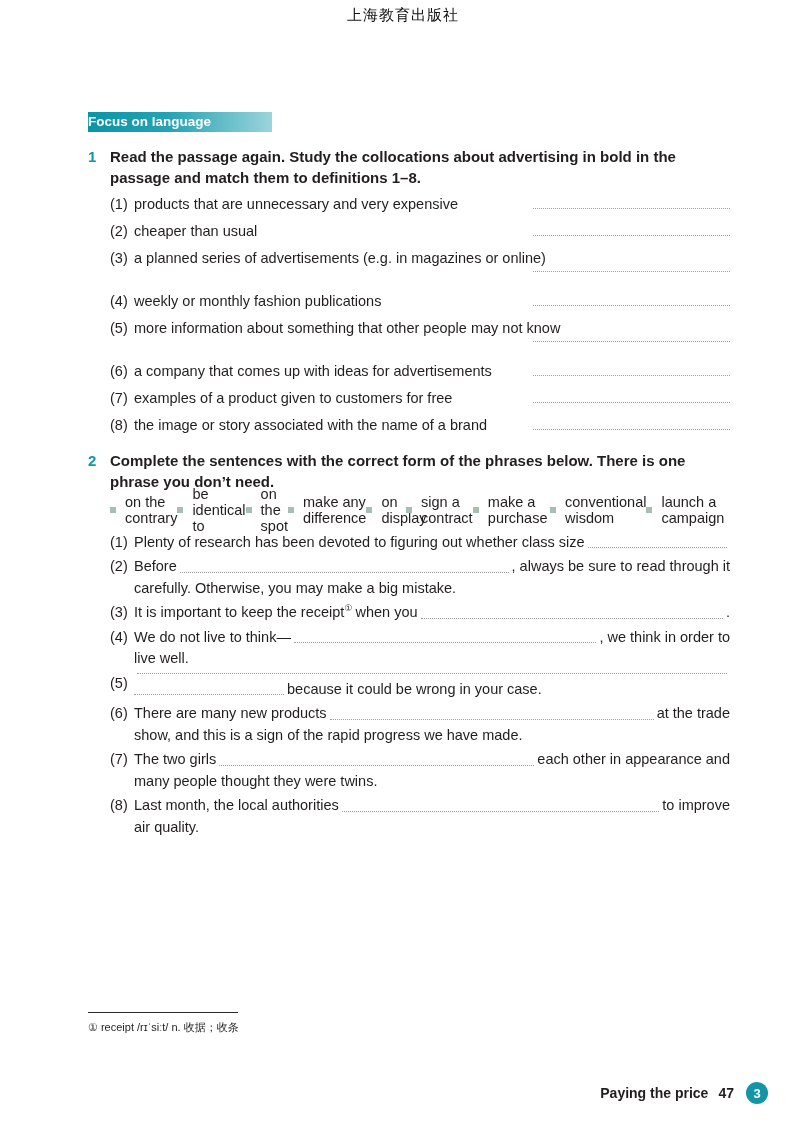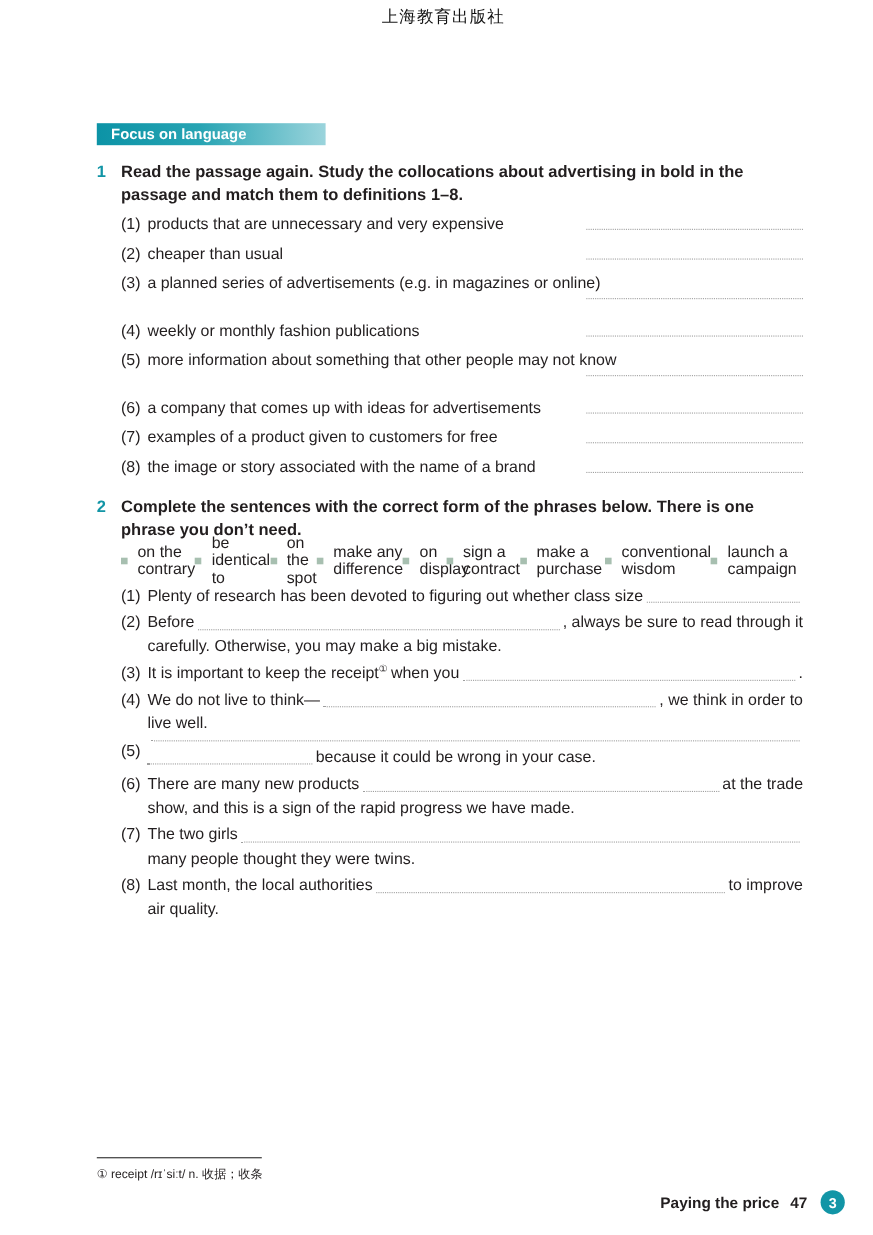--- a/index.html
+++ b/index.html
@@ -7,21 +7,21 @@
     position:relative; width:794px; height:1123px; background:#ffffff;
     font-family:"Liberation Sans", sans-serif; color:#221e1f; overflow:hidden;
   }
   .publisher {
     position:absolute; top:6px; left:12px; right:0; text-align:center;
     font-family:"Liberation Serif", serif; font-size:15px; letter-spacing:1px; color:#111;
   }
   .content { position:absolute; left:88px; top:112px; width:642px; }
 
   .focus-bar {
-    width:208px; height:20px; line-height:20px; padding-left:13px; box-sizing:border-box;
+    width:184px; height:20px; line-height:20px; padding-left:0; box-sizing:border-box;
     color:#ffffff; font-weight:bold; font-size:13.5px;
     background:linear-gradient(90deg,#0c93a6 0%, #27a4b3 45%, #9bd4dc 100%);
   }
 
   .exercise { margin-top:14px; }
   .exercise2 { margin-top:16px; }
   .ex-head { display:flex; }
   .ex-num { flex:0 0 22px; font-weight:bold; color:#1295a6; font-size:15px; line-height:21px; }
   .ex-instr { flex:1; font-weight:bold; font-size:15px; line-height:21px; color:#221e1f; }
   .ex-body { margin-left:22px; margin-top:8px; }
@@ -49,21 +49,21 @@
   .sent-body { flex:1; min-width:0; }
   .line { display:flex; align-items:flex-end; line-height:21.5px; }
   .t { white-space:nowrap; }
   .bl { border-bottom:1px dotted #9e9e9e; height:0; margin:0 3px 5px 3px; }
   .bl-fill { flex:1; min-width:40px; }
   .bl-310 { width:310px; flex:0 0 310px; margin-left:0; }
   .bl-150 { width:150px; flex:0 0 150px; margin-left:0; }
   .sup { align-self:flex-start; font-size:9px; line-height:12px; margin-right:3px; }
 
   
-  .footnote { position:absolute; left:88px; top:1012px;margin-top:40px; }
+  .footnote { position:absolute; left:88px; top:1012px; }
   .fn-rule { width:150px; border-top:1px solid #2a2a2a; margin-bottom:7px; }
   .fn-text { font-size:11px; color:#221e1f; }
 
   
   .footer { position:absolute; top:1082px; right:26px; display:flex; align-items:center; }
   .footer-title { font-weight:bold; font-size:14px; color:#221e1f; }
   .footer-page { font-weight:bold; font-size:14px; margin:0 12px 0 10px; color:#221e1f; }
   .unit-badge {
     width:22px; height:22px; border-radius:50%; background:#1295a6; color:#fff;
     font-weight:bold; font-size:13px; display:flex; align-items:center; justify-content:center;
@@ -277,20 +277,21 @@
             </div>
           </div>
         </div>
 
         <div class="sent">
           <span class="sent-num">(7)</span>
           <div class="sent-body">
             <div class="line">
               <span class="t">The two girls</span>
               <span class="bl bl-fill"></span>
+              <span class="t">each other in appearance and</span>
             </div>
             <div class="line">
               <span class="t">many people thought they were twins.</span>
             </div>
           </div>
         </div>
 
         <div class="sent">
           <span class="sent-num">(8)</span>
           <div class="sent-body">

